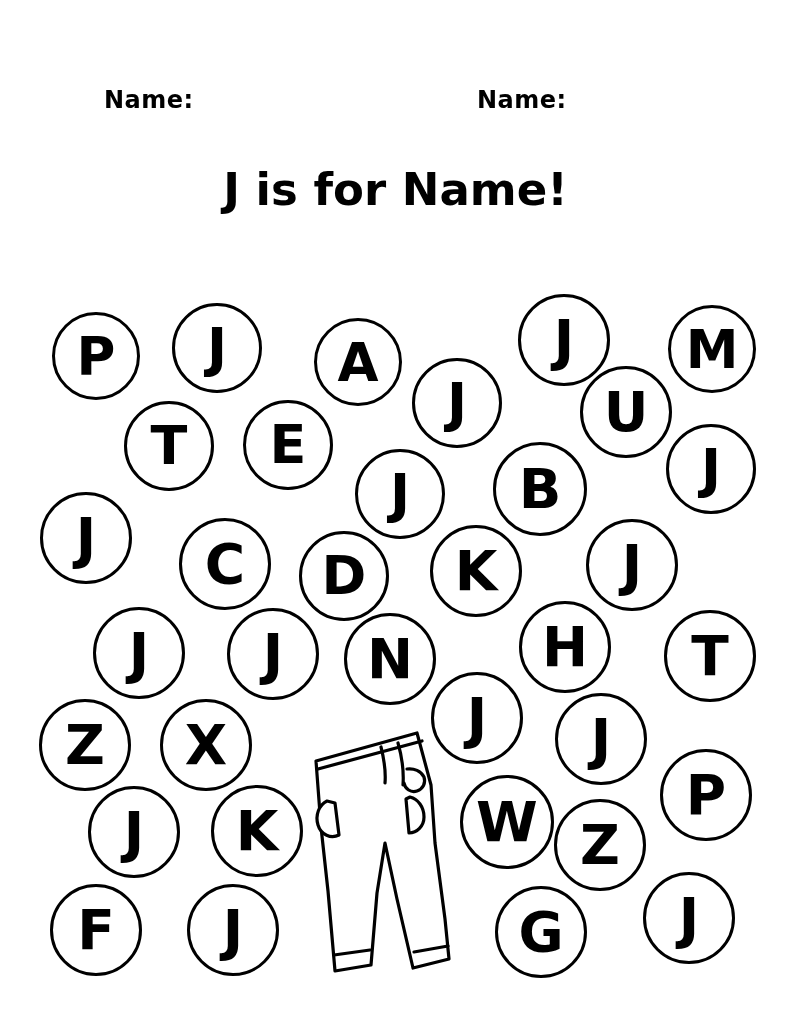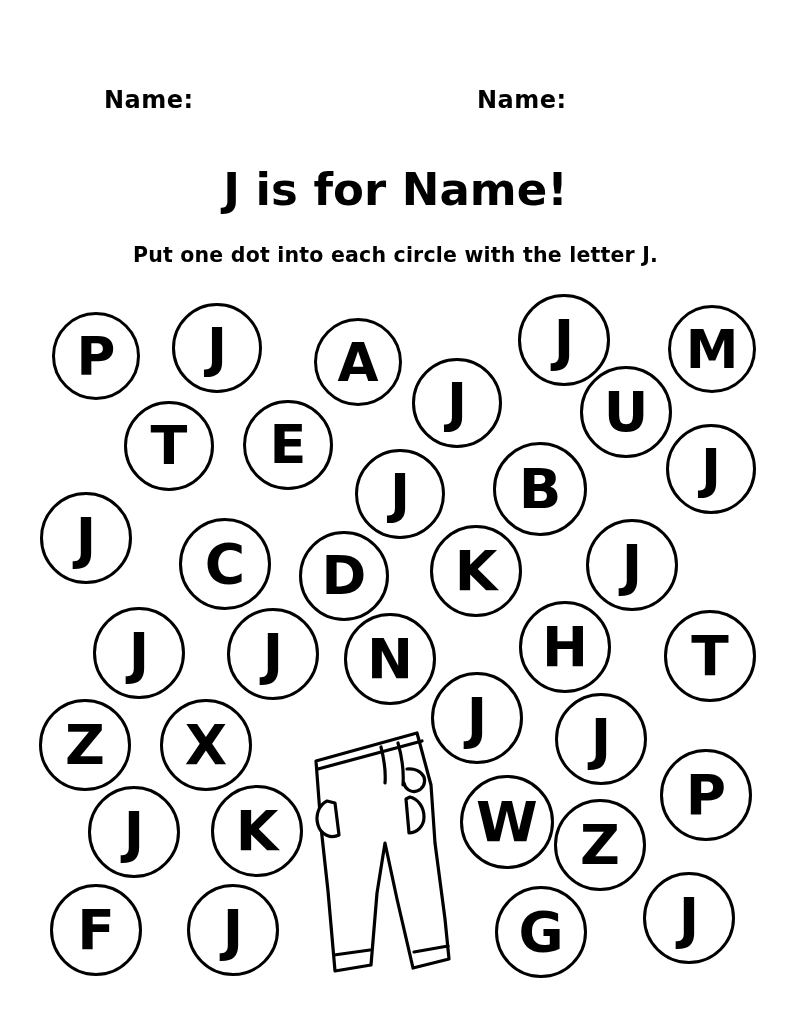--- a/index.html
+++ b/index.html
@@ -96,21 +96,20 @@
 <body>
 
 <div class="sheet">
 
   <div class="field-row">
     <div class="field-label field-name">Name:</div>
     <div class="field-label field-date">Name:</div>
   </div>
 
   <div class="title">J is for Name!</div>
-  <div class="subtitle">Put one dot into each circle with the letter J.</div>
 
   <div class="board" id="circle-board">
       <div class="dot-circle" style="left: 52px; top: 312px; width: 88px; height: 88px; border-color: rgb(0, 0, 0);">
         <span class="dot-letter" style="font-size: 53px;">P</span>
       </div>
       <div class="dot-circle" style="left: 172px; top: 303px; width: 90px; height: 90px; border-color: rgb(0, 0, 0);">
         <span class="dot-letter" style="font-size: 54px;">J</span>
       </div>
       <div class="dot-circle" style="left: 314px; top: 318px; width: 88px; height: 88px; border-color: rgb(0, 0, 0);">
         <span class="dot-letter" style="font-size: 53px;">A</span>

